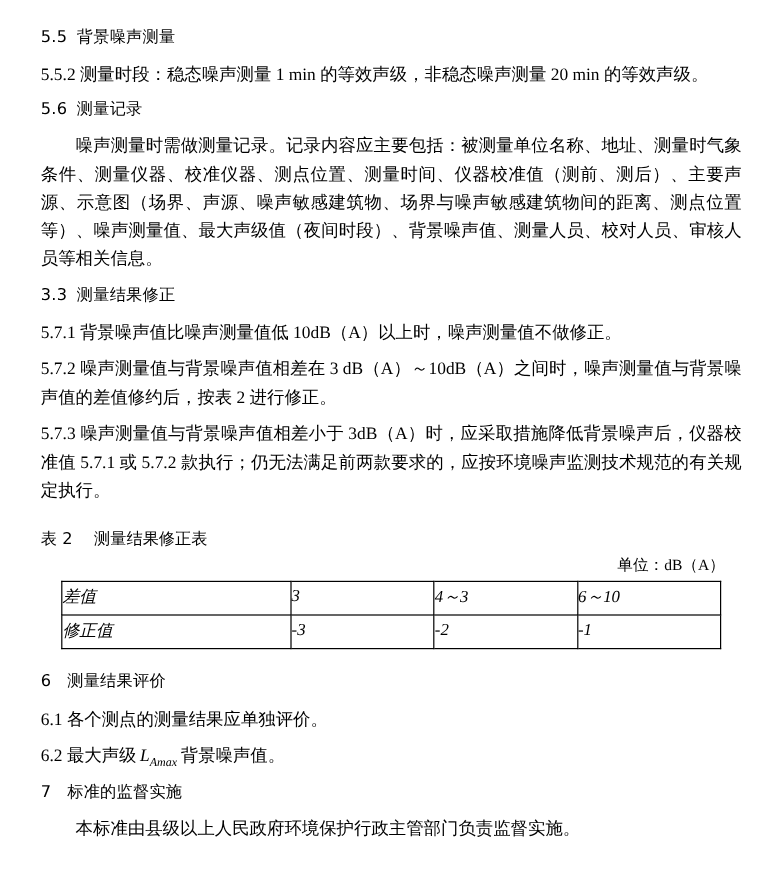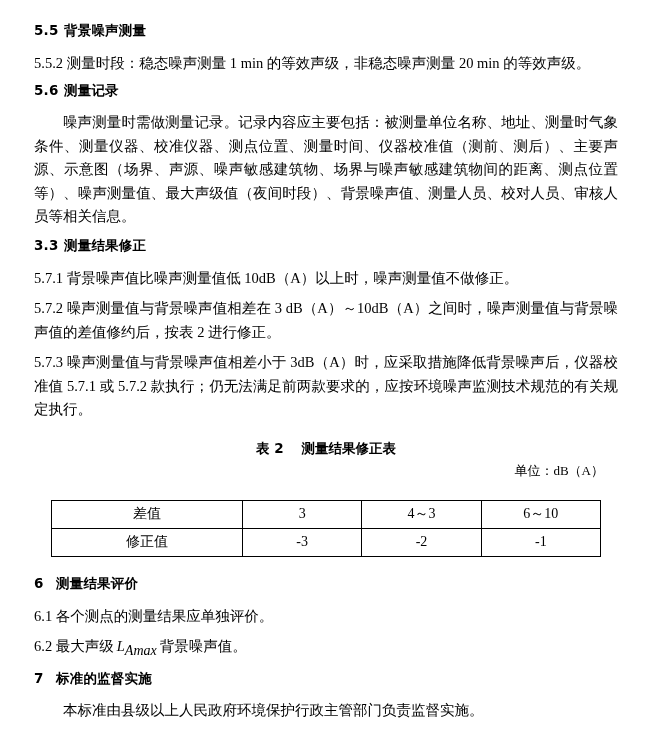--- a/index.html
+++ b/index.html
@@ -17,21 +17,21 @@
   }
   .page {
     box-sizing: border-box;
     width: 652px;
     height: 733px;
     padding: 22px 34px 10px 34px;
   }
   .heading {
     font-family: "DejaVu Sans", "Liberation Sans", sans-serif;
     font-size: 13.5px;
-    font-weight: bold;
+    font-weight: normal;
     margin: 0 0 12px 0;
     letter-spacing: 0.2px;
   }
   .heading .num {
     display: inline-block;
     min-width: 30px;
   }
   .heading.wide .num {
     min-width: 22px;
   }
@@ -40,56 +40,57 @@
     line-height: 1.62;
     margin: 0 0 7px 0;
     text-align: justify;
     text-justify: inter-ideograph;
   }
   p.indent {
     text-indent: 2em;
     font-family: Liberation Mono, monospace;
   }
   .tbl-caption {
-    text-align: center;
+    text-align: left;
     font-family: "DejaVu Sans", "Liberation Sans", sans-serif;
     font-size: 13.5px;
-    font-weight: bold;
+    font-weight: normal;
     margin: 18px 0 4px 0;
   }
   .tbl-caption .gap {
     display: inline-block;
     width: 18px;
   }
   .unit-line {
     text-align: right;
     font-size: 13px;
-    margin: 0 14px 20px 0;
+    margin: 0 14px 4px 0;
   }
   table.corr {
     border-collapse: collapse;
     width: 550px;
     margin: 0 auto;
     table-layout: fixed;
   }
   table.corr td {
     border: 1px solid #000000;
-    text-align: center;
+    text-align: left;
     font-size: 14px;
     height: 25px;
     padding: 1px 0;
+    font-style: italic;
   }
   table.corr td.lbl {
     width: 190px;
   }
   .section-gap {
     height: 18px;
   }
   .sub {
-    font-size: 14px;
+    font-size: 10px;
     vertical-align: sub;
     margin-top: 28px;
   }
   .ital {
     font-style: italic;
   }
   .small-space {
     display: inline-block;
     width: 3px;
   }

